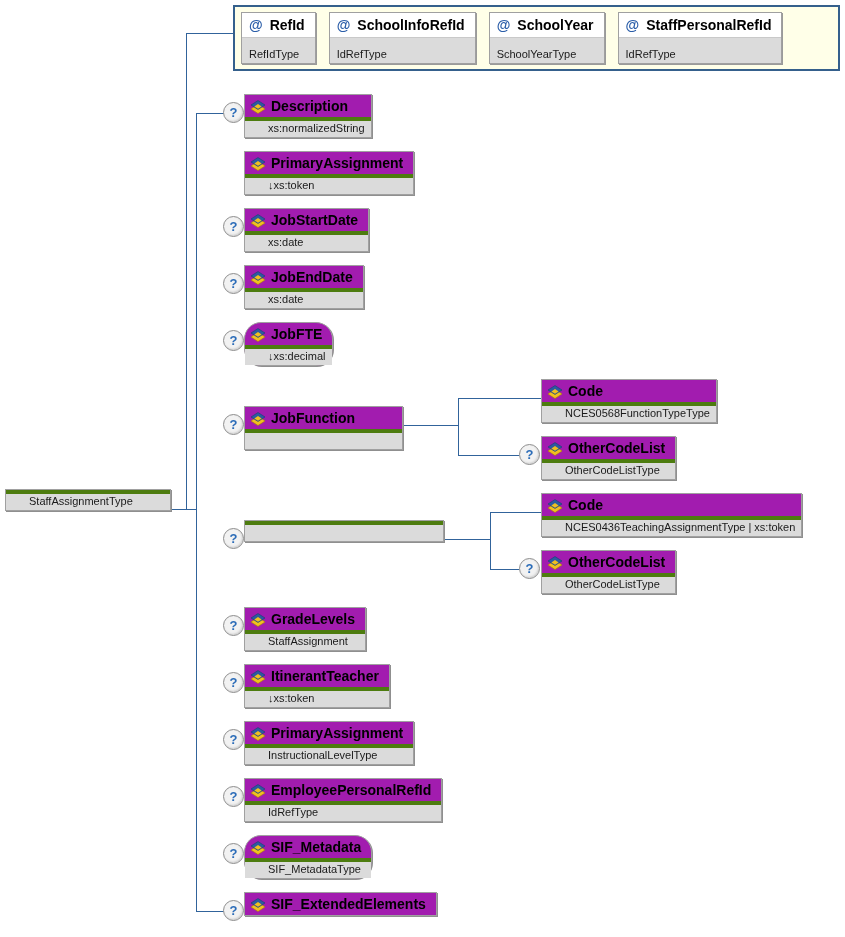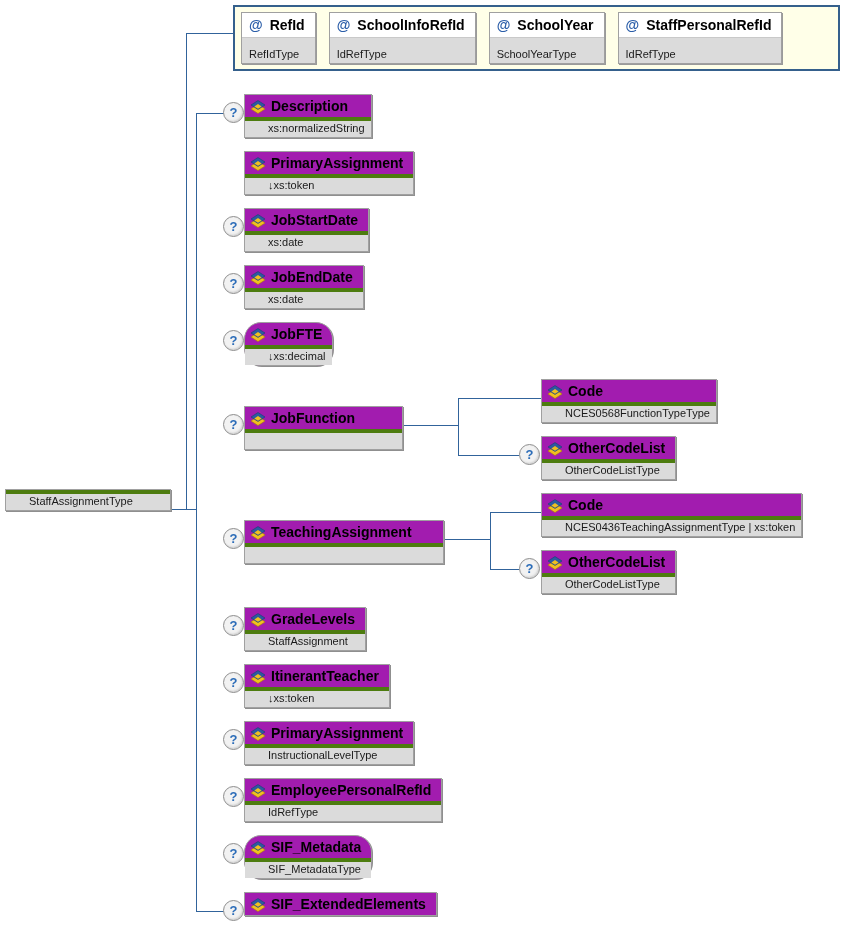--- a/index.html
+++ b/index.html
@@ -174,26 +174,20 @@
   <div class="node" style="left:244px;top:406px;width:159px;">
     <div class="nt">
         <svg class="ei" viewBox="0 0 16 14">
           <use href="#eicon"></use>
         </svg>
         <span>JobFunction</span>
       </div>
     <div class="nb"></div>
   </div>
   <div class="node" style="left:244px;top:520px;width:200px;">
-    <div class="nt">
-        <svg class="ei" viewBox="0 0 16 14">
-          <use href="#eicon"></use>
-        </svg>
-        <span>TeachingAssignment</span>
-      </div>
     <div class="nb"></div>
   </div>
   <div class="node" style="left:244px;top:607px;">
     <div class="nt">
         <svg class="ei" viewBox="0 0 16 14">
           <use href="#eicon"></use>
         </svg>
         <span>GradeLevels</span>
       </div>
     <div class="nb">StaffAssignment</div>

